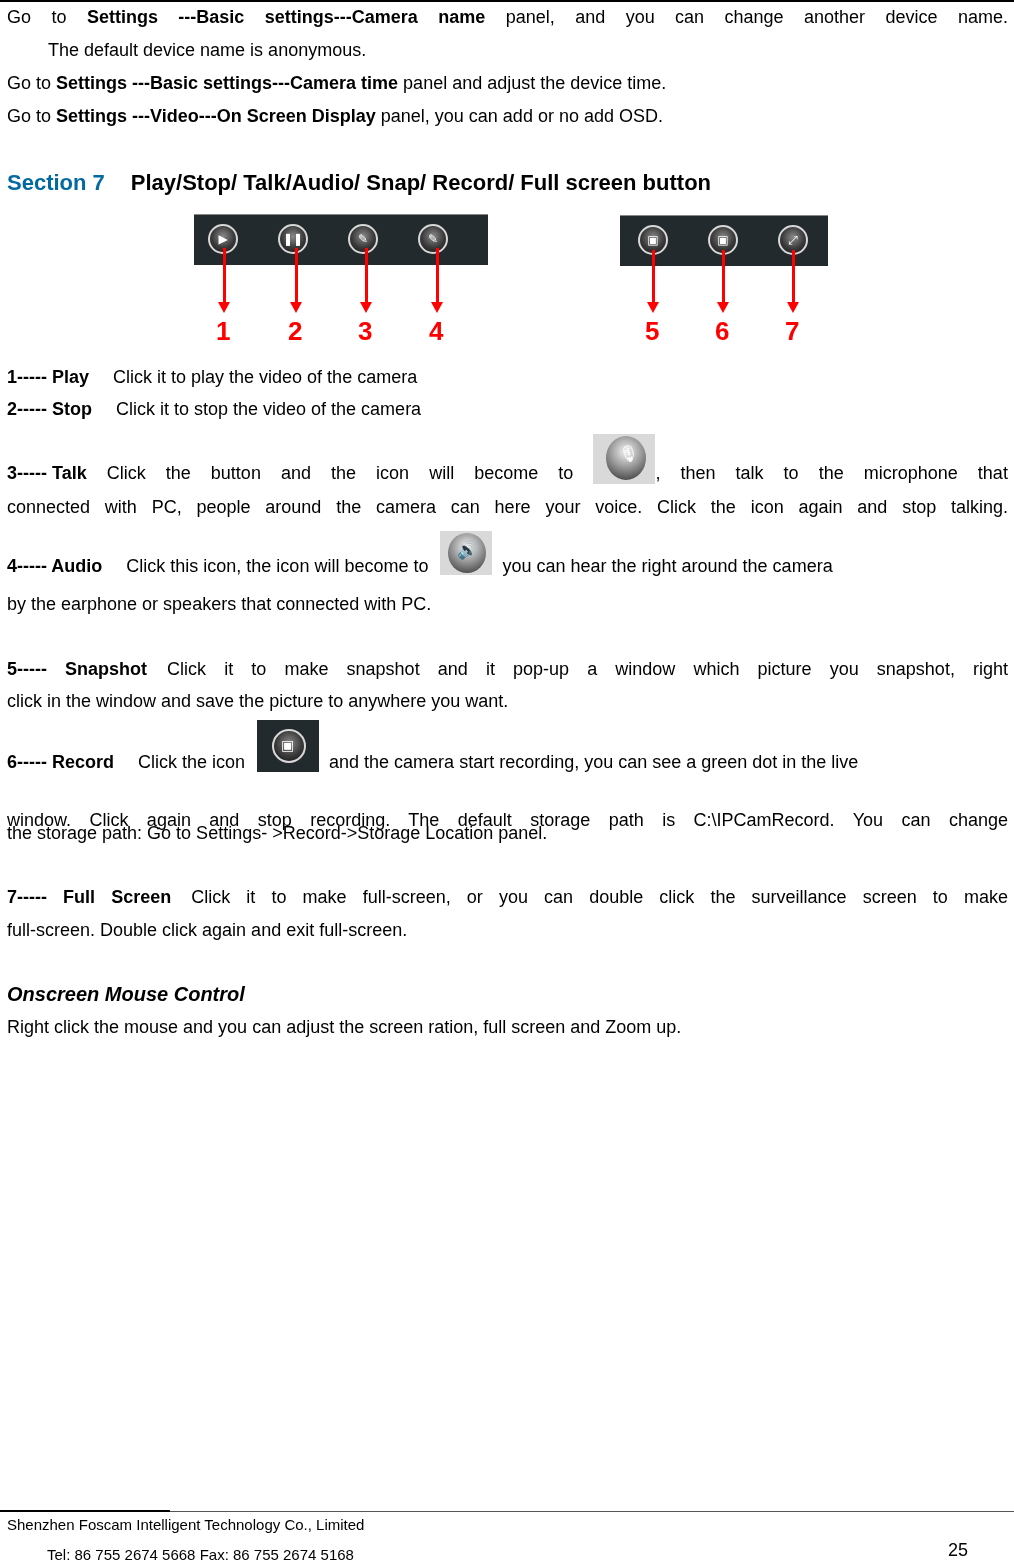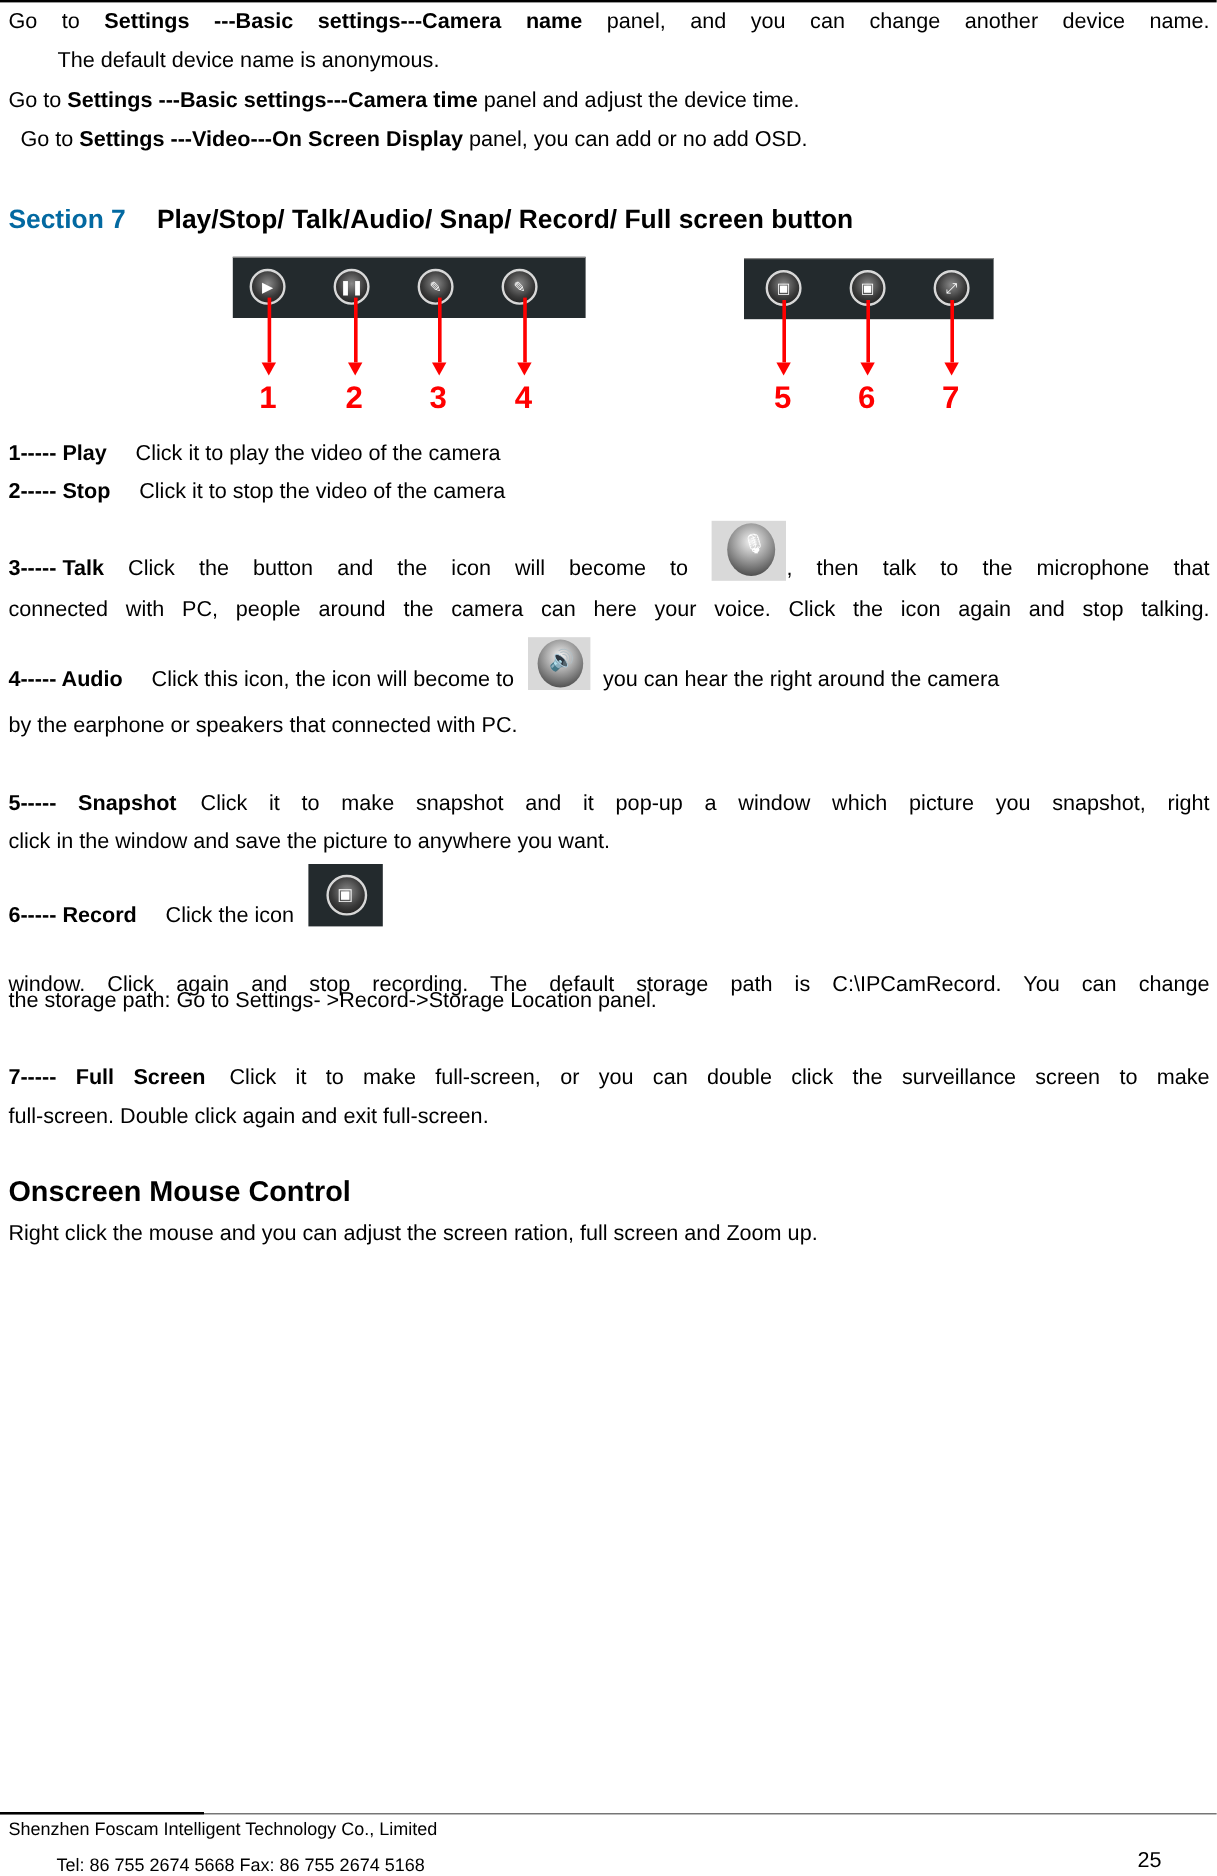--- a/index.html
+++ b/index.html
@@ -7,21 +7,21 @@
     width: 1014px; height: 1563px; position: relative; overflow: hidden;
     font-family: "Liberation Sans", sans-serif; color: #000; font-size: 18px;
   }
   .top-rule { position: absolute; left: 0; top: 0; width: 1014px; height: 2px; background: #000; }
   .line { position: absolute; left: 7px; white-space: nowrap; line-height: 22px; }
   .just { position: absolute; left: 7px; width: 1001px; text-align: justify; text-align-last: justify; white-space: nowrap; line-height: 22px; }
   .just.flex { display: flex; justify-content: space-between; align-items: flex-end; }
   b { font-weight: bold; }
   .section-title { font-size: 22px; font-weight: bold; }
   .section-num { color: #0369a1; }
-  .heading { font-size: 24px; font-weight: bold; }
+  .heading { font-size: 20px; font-weight: bold; font-style: italic; }
 
   .toolbar { position: absolute; background: #232a2d; border-top: 1px solid #888; }
   .tb-btn {
     position: absolute; width: 30px; height: 30px; border-radius: 50%;
     background: radial-gradient(circle at 50% 40%, #8a8a8a 0%, #3a3a3a 55%, #111 100%);
     border: 2px solid #d8d8d8; box-sizing: border-box;
     display: flex; align-items: center; justify-content: center;
     color: #fff; font-size: 12px;
   }
   .arrow { position: absolute; width: 3px; background: #ff0000; }
@@ -53,21 +53,21 @@
   .page-num { position: absolute; left: 948px; top: 1540px; font-size: 18px; }
 </style>
 </head>
 <body>
 
 <div class="top-rule"></div>
 
 <div class="just" style="top:6px;"><span>Go to </span><b>Settings ---Basic settings---Camera name</b><span> panel, and you can change another device name.</span></div>
 <div class="line" style="top:39px;margin-left:41px;">The default device name is anonymous.</div>
 <div class="line" style="top:72px;"><span>Go to </span><b>Settings ---Basic settings---Camera time</b><span> panel and adjust the device time.</span></div>
-<div class="line" style="top:105px;margin-left:10px;"><span>Go to </span><b>Settings ---Video---On Screen Display</b><span> panel, you can add or no add OSD.</span></div>
+<div class="line" style="top:105px;"><span>Go to </span><b>Settings ---Video---On Screen Display</b><span> panel, you can add or no add OSD.</span></div>
 
 <div class="line section-title" style="top:170px; line-height:26px;">
   <span class="section-num">Section 7</span><span style="display:inline-block;width:26px;"></span><span>Play/Stop/ Talk/Audio/ Snap/ Record/ Full screen button</span>
 </div>
 
 <div class="toolbar" style="left:194px; top:214px; width:294px; height:50px;">
   <div class="tb-btn" style="left:14px; top:9px;">▶</div>
   <div class="tb-btn" style="left:84px; top:9px;">❚❚</div>
   <div class="tb-btn" style="left:154px; top:9px;">✎</div>
   <div class="tb-btn" style="left:224px; top:9px;">✎</div>
@@ -158,20 +158,21 @@
 <div class="line" style="top:720px; height:53px; display:flex; align-items:flex-end;">
   <b>6----- Record</b>
     <span style="display:inline-block;width:24px;"></span>
     <span>Click the icon</span>
     <span style="display:inline-block;width:12px;"></span>
     <span class="inline-icon dark" style="width:62px; height:52px; align-self:flex-start;">
       <span class="disc" style="left:15px; top:9px; width:34px; height:34px;"></span>
       <span class="glyph" style="left:24px; top:18px; font-size:14px;">▣</span>
     </span>
     <span style="display:inline-block;width:10px;"></span>
+    <span>and the camera start recording, you can see a green dot in the live</span>
 </div>
 <div class="just" style="top:789px;margin-top:20px;">window. Click again and stop recording. The default storage path is C:\IPCamRecord. You can change</div>
 <div class="line" style="top:822px;">the storage path: Go to Settings- &gt;Record-&gt;Storage Location panel.</div>
 
 <div class="just" style="top:886px;">
   <b>7----- Full Screen</b><span style="display:inline-block;width:20px;"></span><span>Click it to make full-screen, or you can double click the surveillance screen to make</span>
 </div>
 <div class="line" style="top:919px;">full-screen. Double click again and exit full-screen.</div>
 
 <div class="line heading" style="top:983px;">Onscreen Mouse Control</div>

